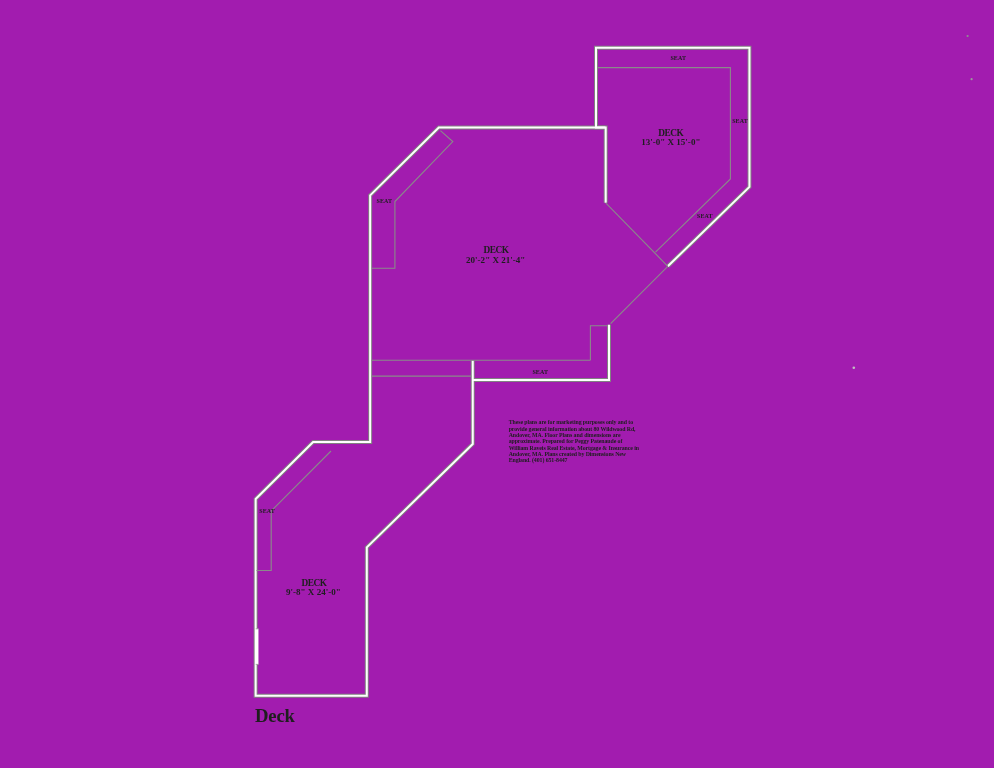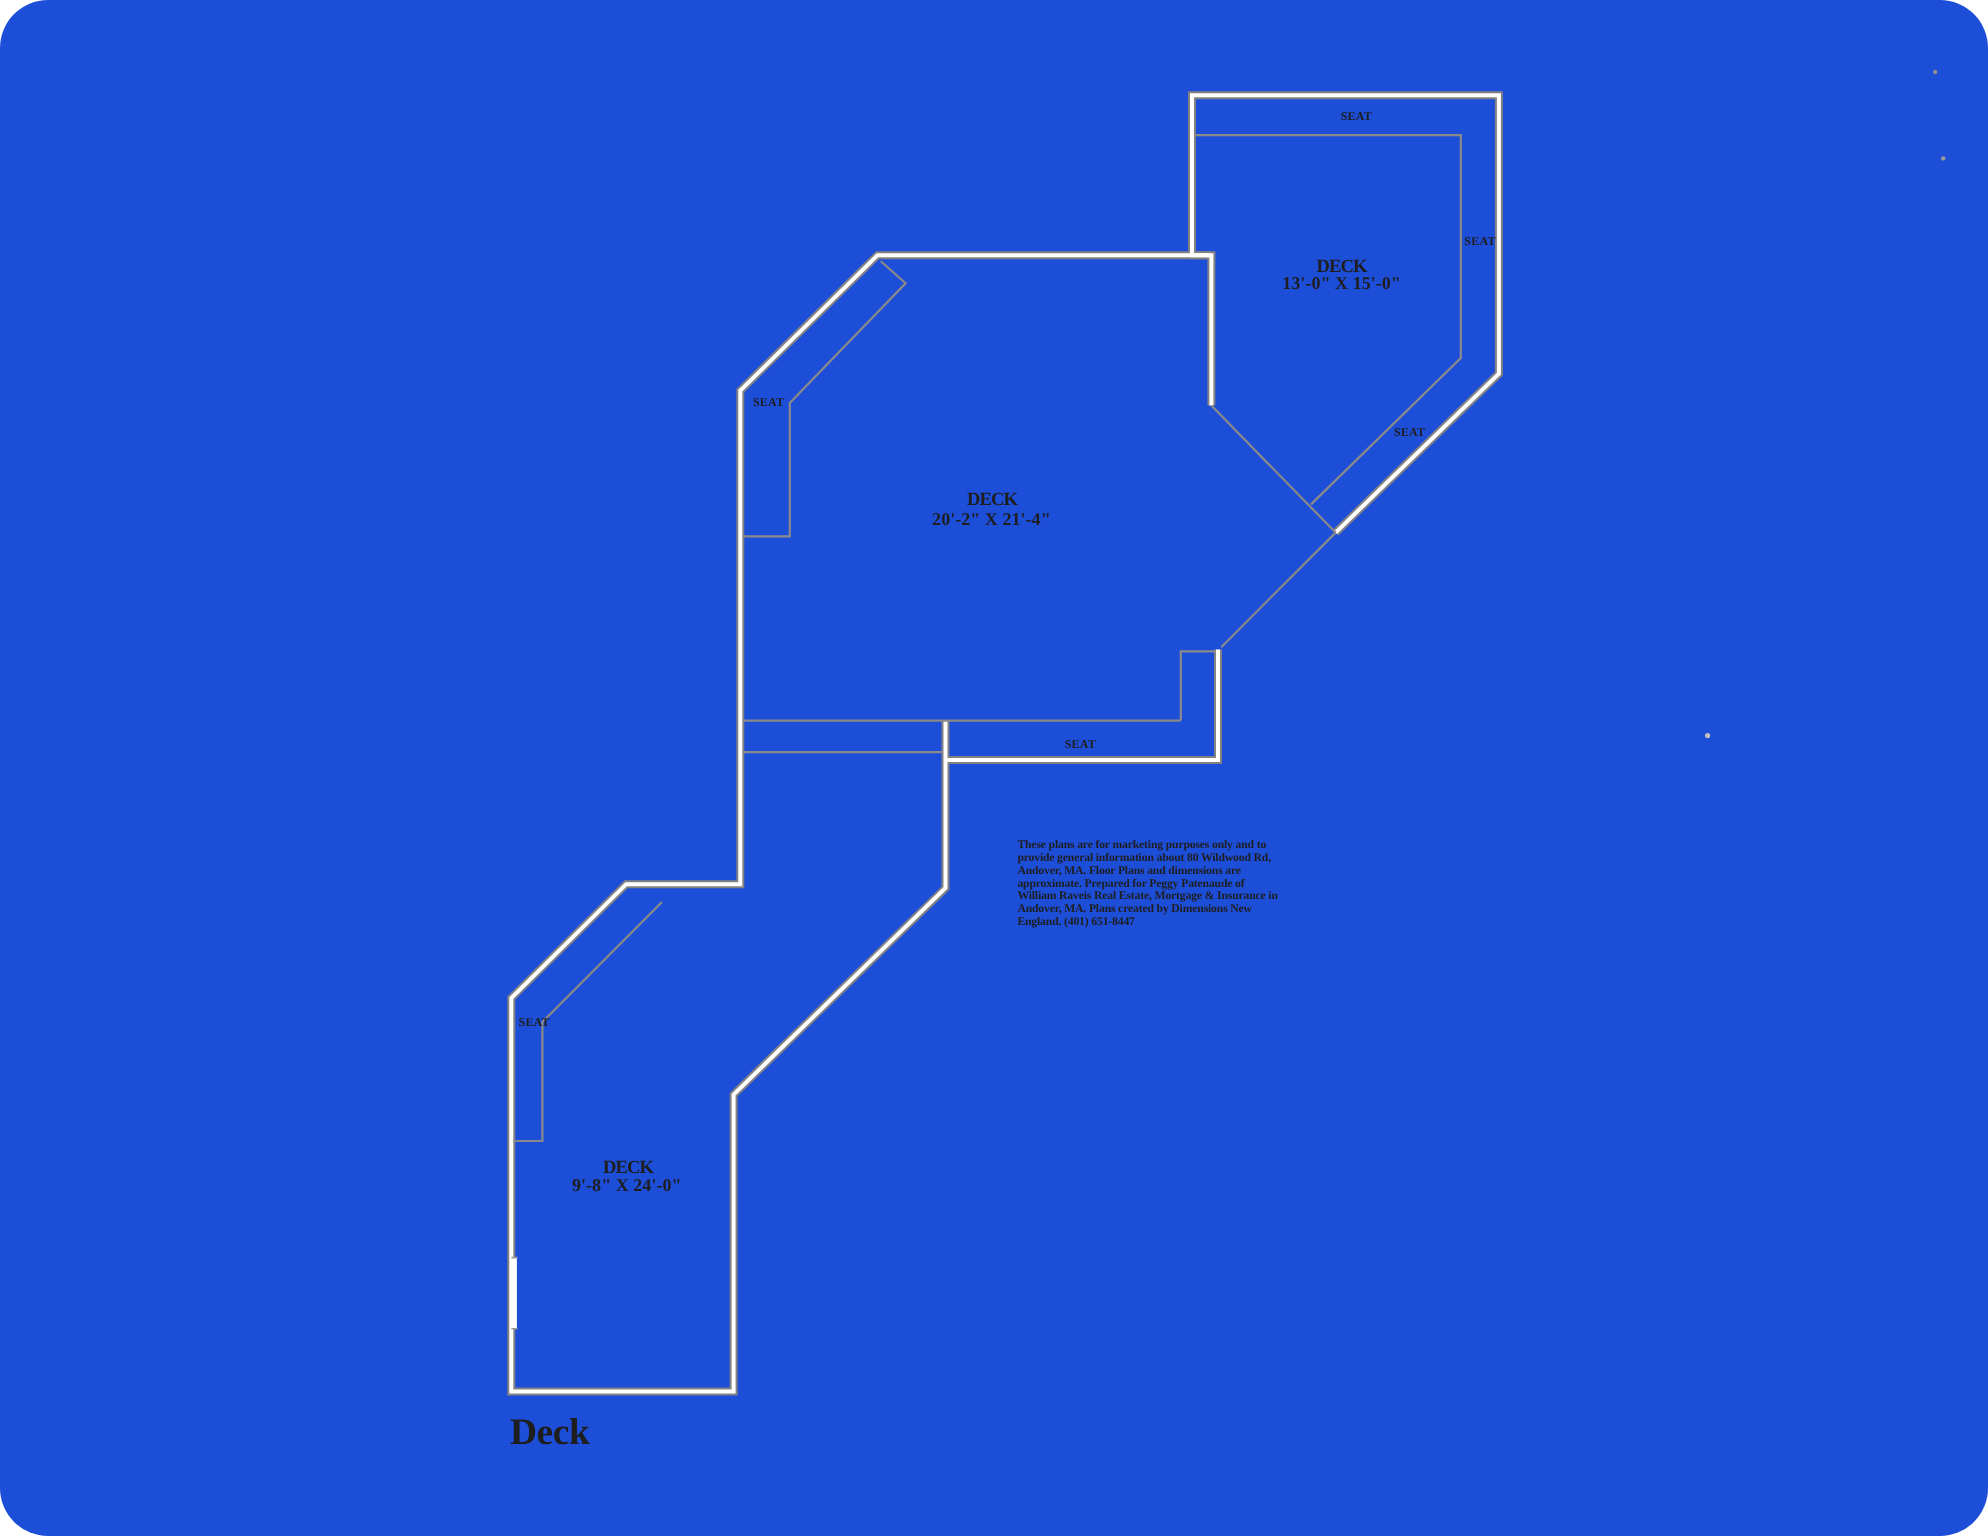--- a/index.html
+++ b/index.html
@@ -1,16 +1,16 @@
 <!DOCTYPE html>
 <html><head>
 <meta charset="utf-8">
 <style>
   html,body{margin:0;padding:0;background:#ffffff;}
-  .page{position:relative;width:994px;height:768px;background:#1d4ed8;overflow:hidden;border-radius:24px;}
+  .page{position:relative;width:994px;height:768px;background:#a21caf;overflow:hidden;}
   svg{position:absolute;top:0;left:0;}
   text{font-family:"Liberation Serif", serif;font-weight:bold;fill:#1e1e1e;}
   .seat{font-size:6px;letter-spacing:0.1px;}
   .deck{font-size:9.3px;letter-spacing:-0.45px;}
   .dims{font-size:9px;letter-spacing:0.02px;}
   .disc{font-size:5.85px;letter-spacing:-0.08px;}
   .title{font-size:18.7px;letter-spacing:-0.2px;}
 </style>
 </head>
 <body>

